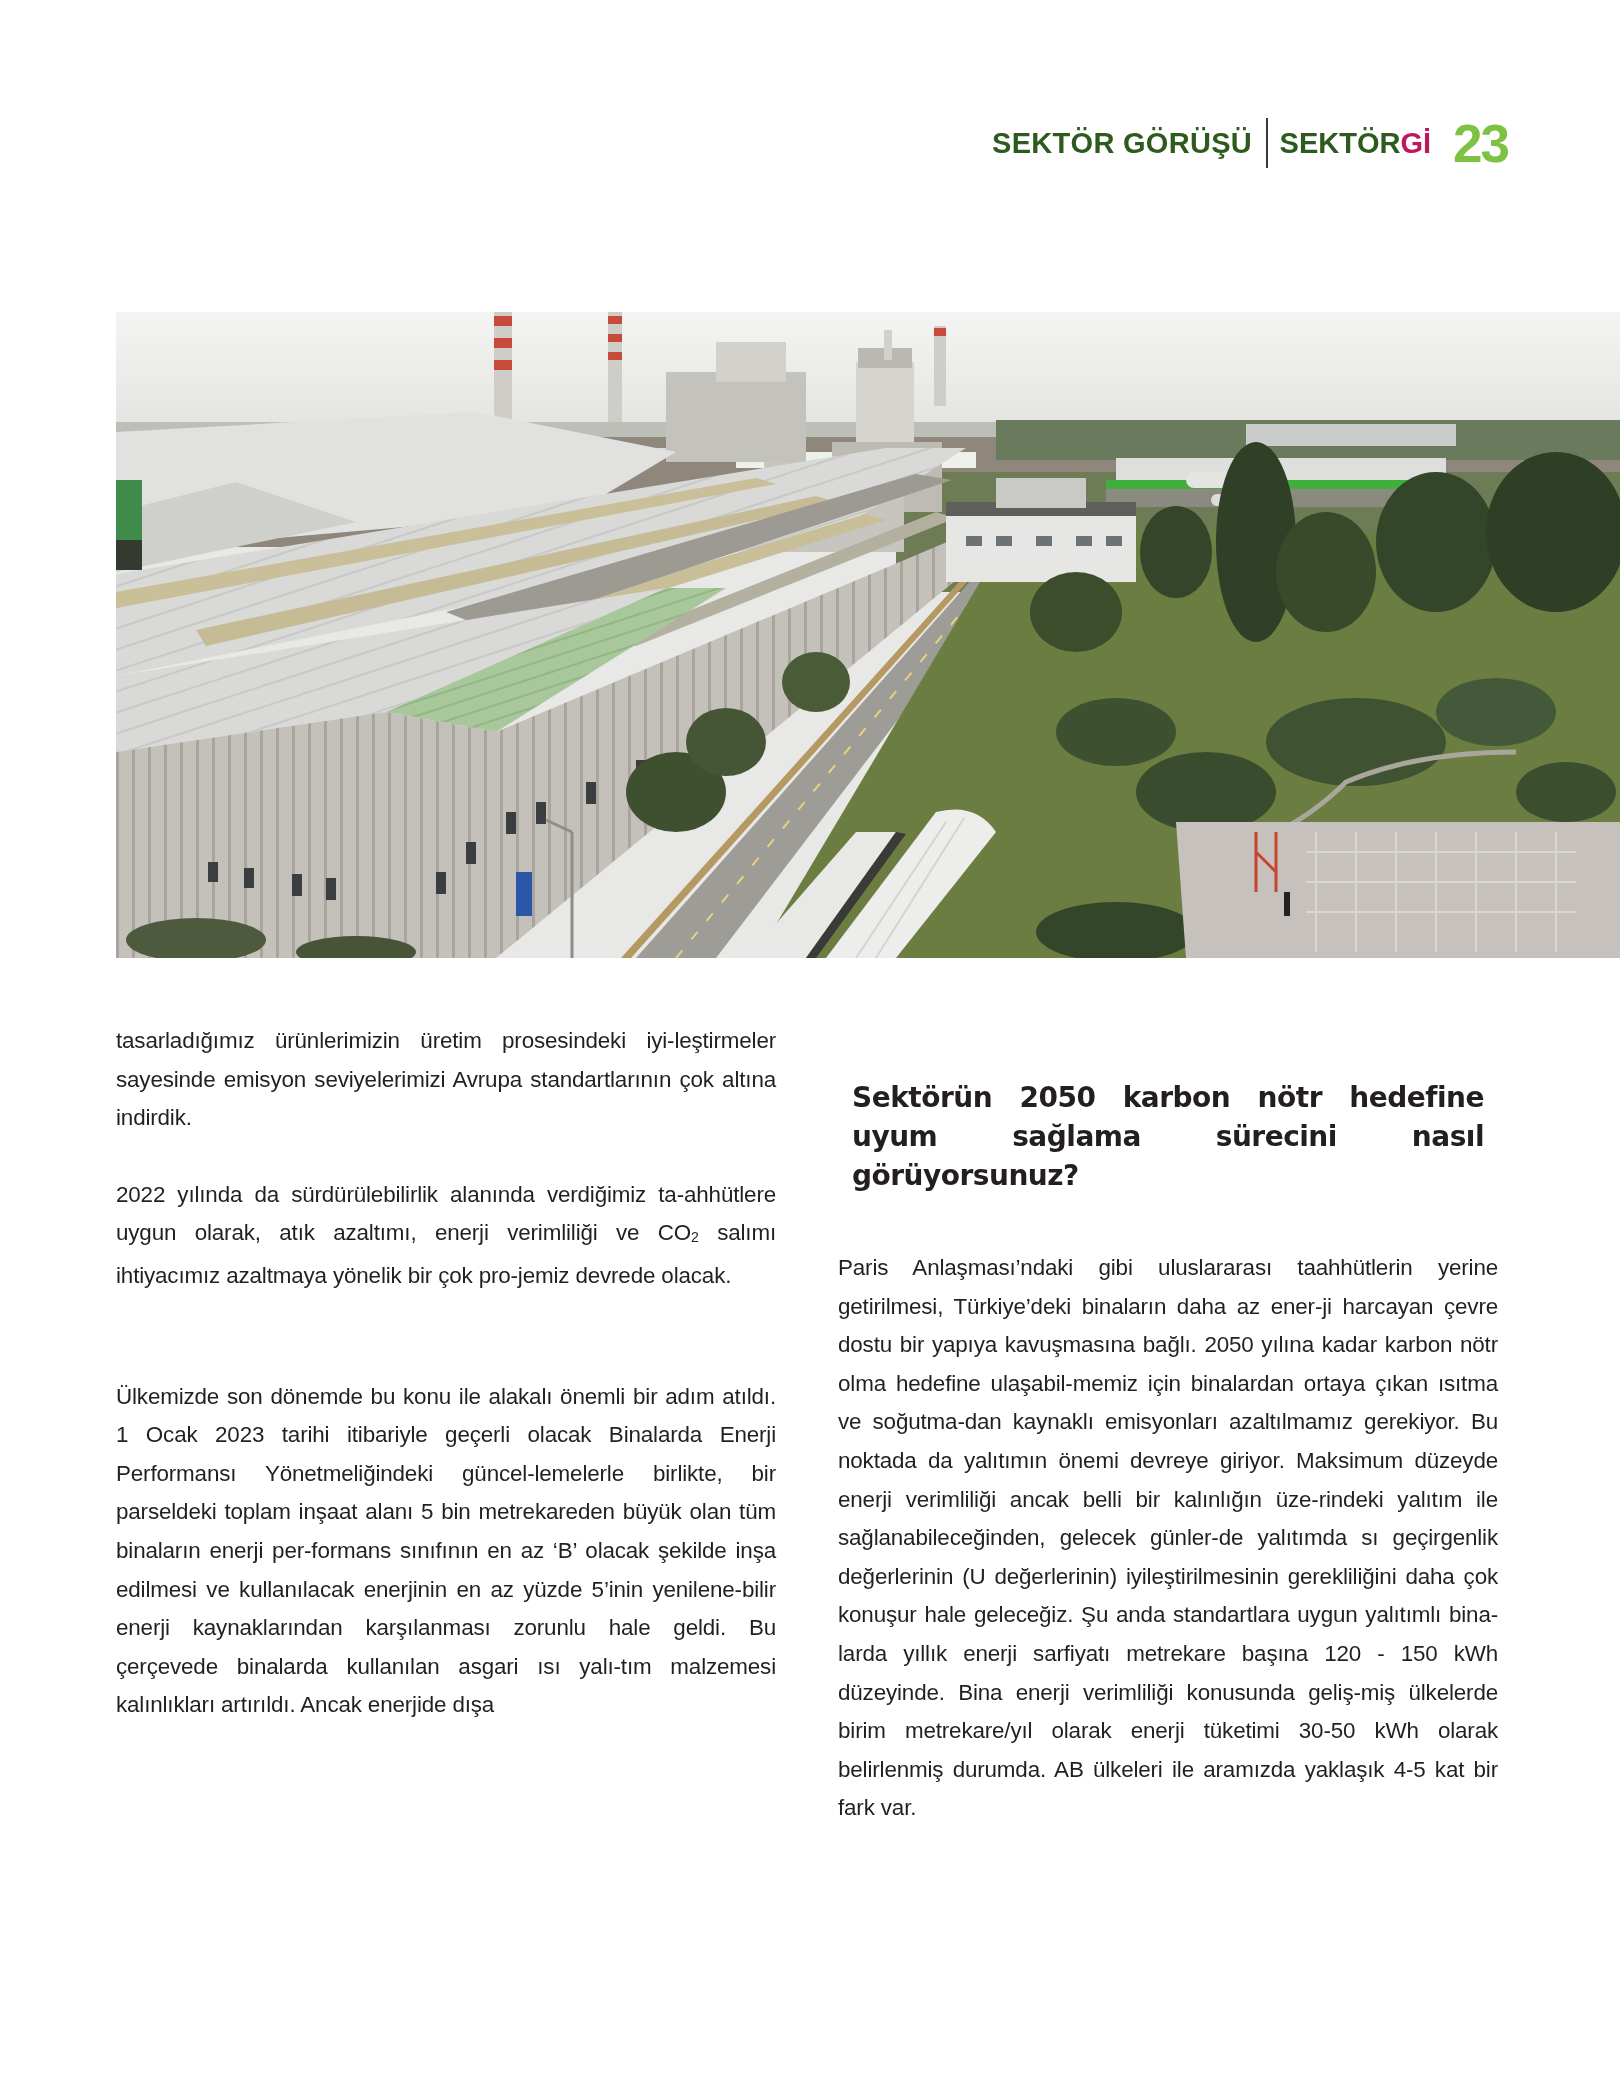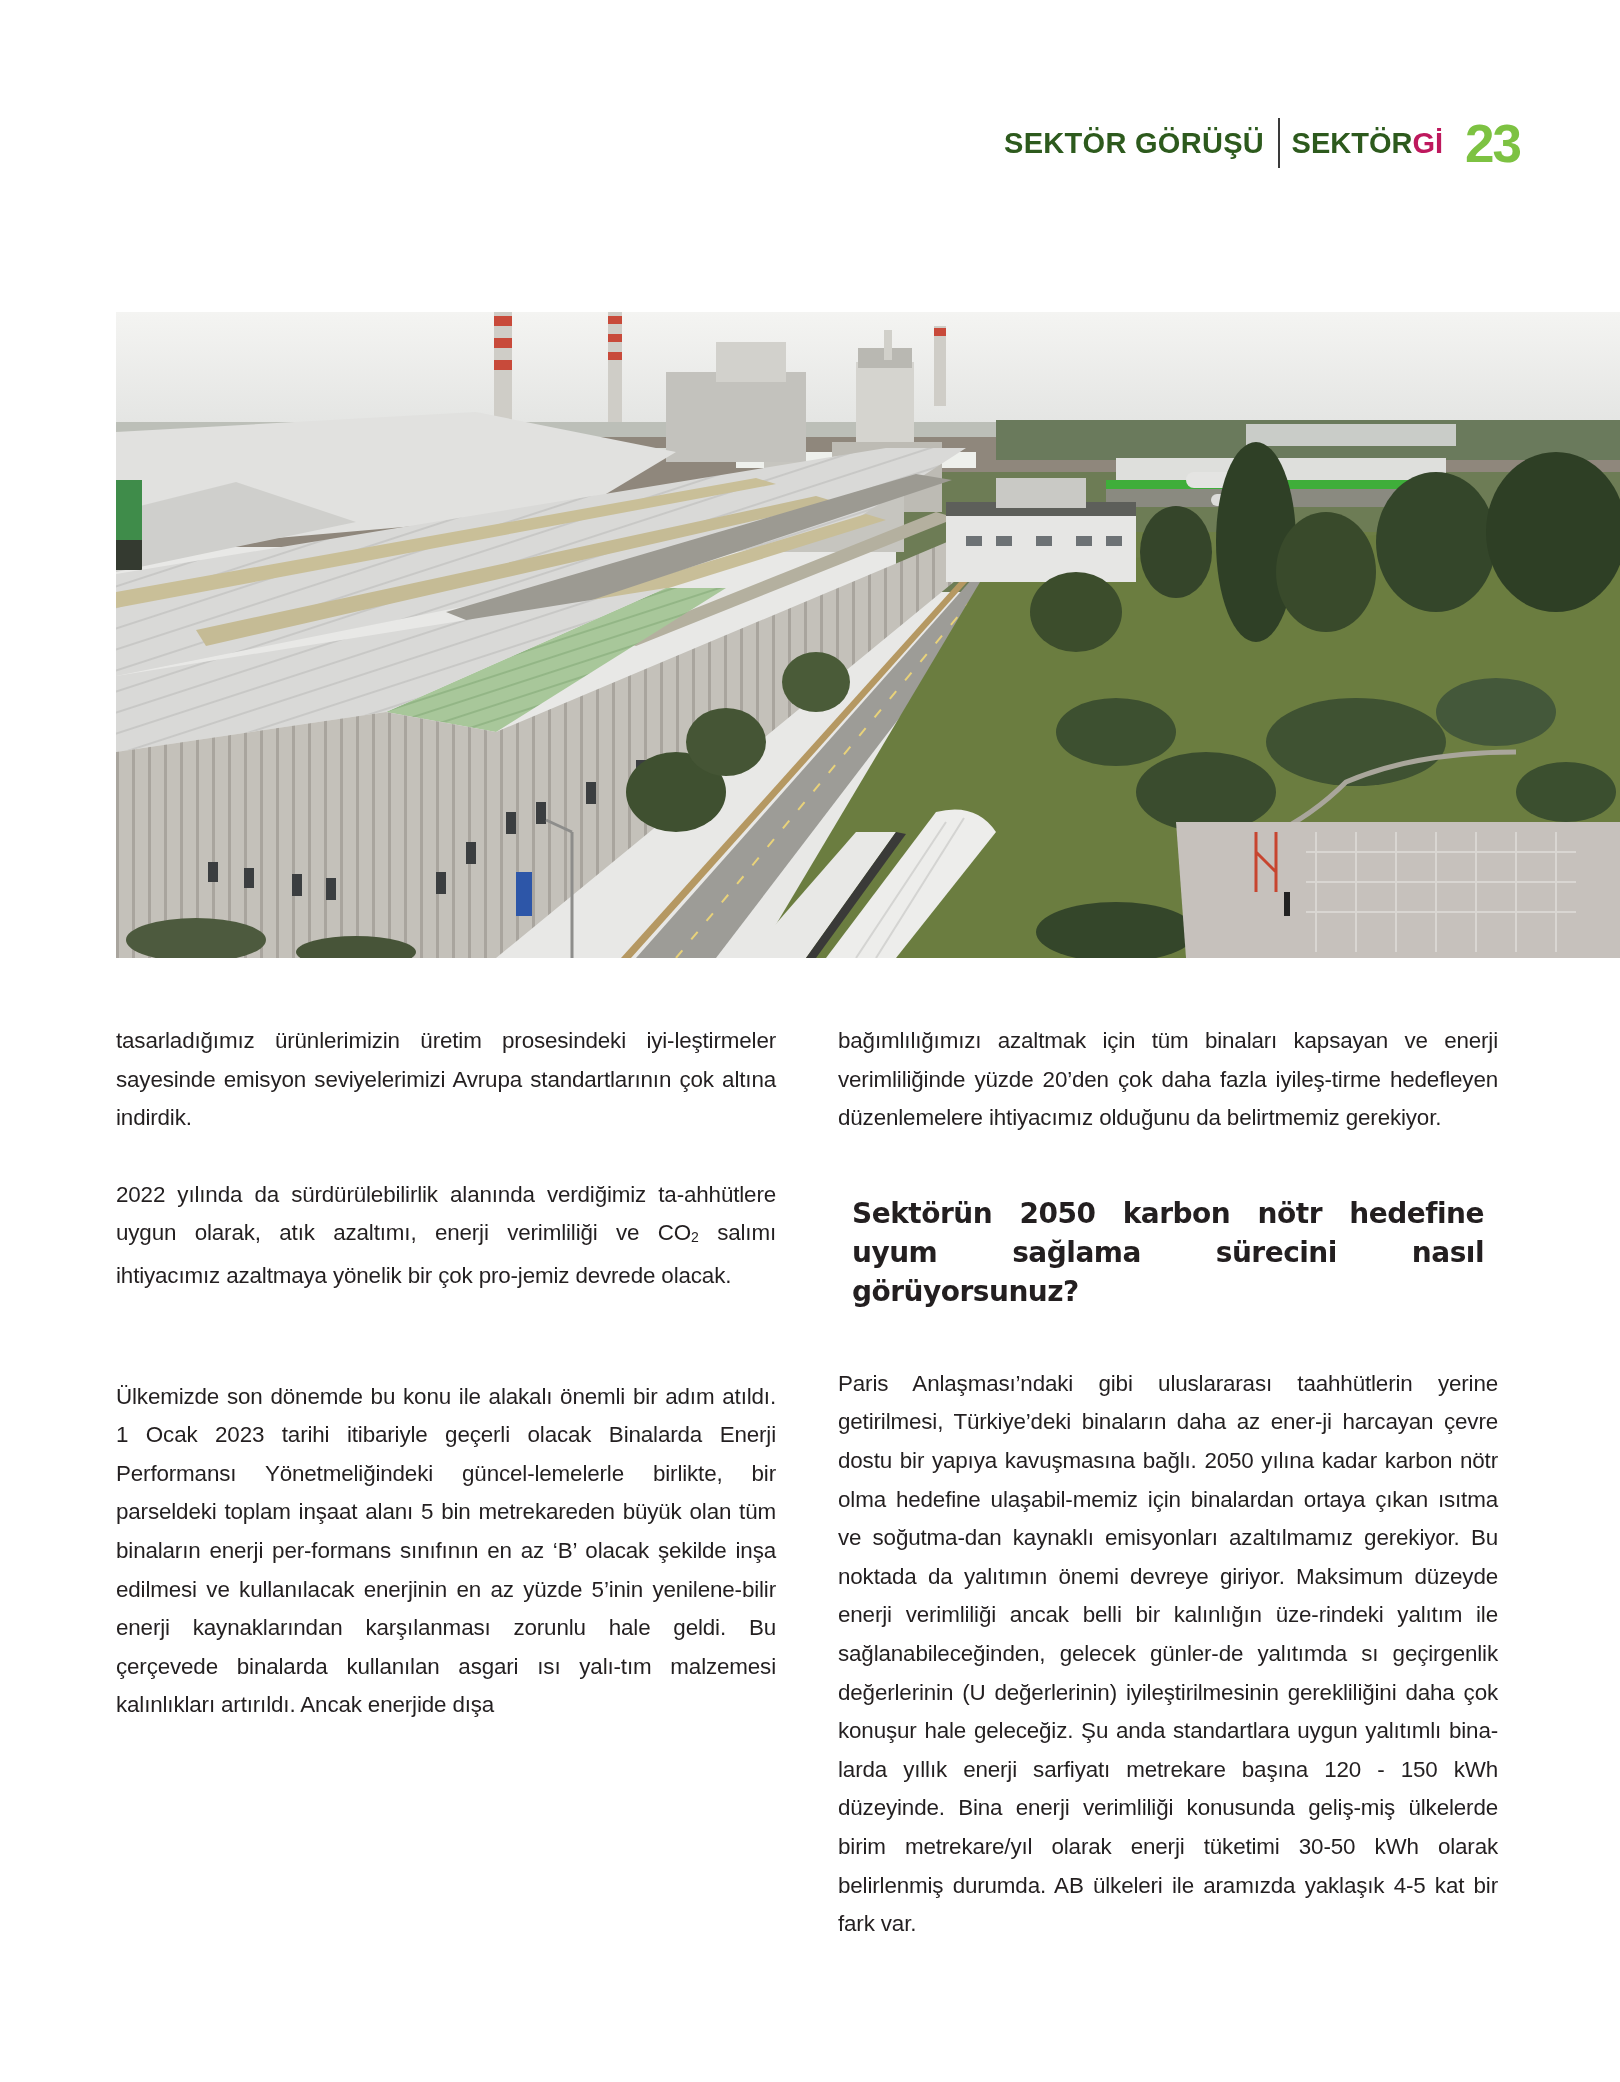--- a/index.html
+++ b/index.html
@@ -1,19 +1,19 @@
 <!DOCTYPE html>
 <html><head>
 <meta charset="utf-8">
 <style>
   html, body { margin: 0; padding: 0; background: #ffffff; }
   body { width: 1620px; height: 2082px; position: relative; overflow: hidden; font-family: "DejaVu Sans", sans-serif; color: #231f20; }
 
   
-  .page-header { position: absolute; top: 108px; right: 100px; height: 70px; display: flex; align-items: center; }
+  .page-header { position: absolute; top: 108px; right: 112px; height: 70px; display: flex; align-items: center; }
   .section-label { font-family: "Liberation Sans", sans-serif; font-weight: 700; font-size: 29px; color: #2d5a1d; letter-spacing: 0.3px; }
   .header-divider { width: 1.5px; height: 50px; background: #3a3a3a; margin: 0 12px 0 14px; }
   .magazine-name { font-family: "Liberation Sans", sans-serif; font-weight: 700; font-size: 29px; color: #2d5a1d; }
   .magazine-name .accent { color: #be185d; }
   .page-number { font-family: "Liberation Sans", sans-serif; font-weight: 700; font-size: 53px; color: #7dc242; margin-left: 22px; line-height: 1; letter-spacing: -2px; }
 
   
   .hero-photo { position: absolute; left: 116px; top: 312px; width: 1504px; height: 646px; overflow: hidden; background: #e8e8e6; }
   .hero-photo svg { display: block; width: 100%; height: 100%; }
 
@@ -210,18 +210,17 @@
 <div class="column col-left">
   <p class="body-text">tasarladığımız ürünlerimizin üretim prosesindeki iyi-leştirmeler sayesinde emisyon seviyelerimizi Avrupa standartlarının çok altına indirdik.</p>
   <div class="para-gap"></div>
   <p class="body-text"><span>2022 yılında da sürdürülebilirlik alanında verdiğimiz ta-ahhütlere uygun olarak, atık azaltımı, enerji verimliliği ve CO</span><sub class="co2">2</sub><span> salımı ihtiyacımız azaltmaya yönelik bir çok pro-jemiz devrede olacak.</span></p>
   <div class="q-gap-before"></div>
   <div class="q-gap-after"></div>
   <p class="body-text">Ülkemizde son dönemde bu konu ile alakalı önemli bir adım atıldı. 1 Ocak 2023 tarihi itibariyle geçerli olacak Binalarda Enerji Performansı Yönetmeliğindeki güncel-lemelerle birlikte, bir parseldeki toplam inşaat alanı 5 bin metrekareden büyük olan tüm binaların enerji per-formans sınıfının en az ‘B’ olacak şekilde inşa edilmesi ve kullanılacak enerjinin en az yüzde 5’inin yenilene-bilir enerji kaynaklarından karşılanması zorunlu hale geldi. Bu çerçevede binalarda kullanılan asgari ısı yalı-tım malzemesi kalınlıkları artırıldı. Ancak enerjide dışa</p>
 </div>
 
 <div class="column col-right">
-  <p class="body-text">bağımlılığımızı azaltmak için tüm binaları kapsayan ve enerji verimliliğinde yüzde 20’den çok daha fazla iyileş-tirme hedefleyen düzenlemelere ihtiyacımız olduğunu da belirtmemiz gerekiyor.</p>
   <div class="q-gap-before"></div>
   <h2 class="question">Sektörün 2050 karbon nötr hedefine uyum sağlama sürecini nasıl görüyorsunuz?</h2>
   <div class="q-gap-after"></div>
   <p class="body-text">Paris Anlaşması’ndaki gibi uluslararası taahhütlerin yerine getirilmesi, Türkiye’deki binaların daha az ener-ji harcayan çevre dostu bir yapıya kavuşmasına bağlı. 2050 yılına kadar karbon nötr olma hedefine ulaşabil-memiz için binalardan ortaya çıkan ısıtma ve soğutma-dan kaynaklı emisyonları azaltılmamız gerekiyor. Bu noktada da yalıtımın önemi devreye giriyor. Maksimum düzeyde enerji verimliliği ancak belli bir kalınlığın üze-rindeki yalıtım ile sağlanabileceğinden, gelecek günler-de yalıtımda sı geçirgenlik değerlerinin (U değerlerinin) iyileştirilmesinin gerekliliğini daha çok konuşur hale geleceğiz. Şu anda standartlara uygun yalıtımlı bina-larda yıllık enerji sarfiyatı metrekare başına 120 - 150 kWh düzeyinde. Bina enerji verimliliği konusunda geliş-miş ülkelerde birim metrekare/yıl olarak enerji tüketimi 30-50 kWh olarak belirlenmiş durumda. AB ülkeleri ile aramızda yaklaşık 4-5 kat bir fark var.</p>
 </div>
 
 </body></html>

